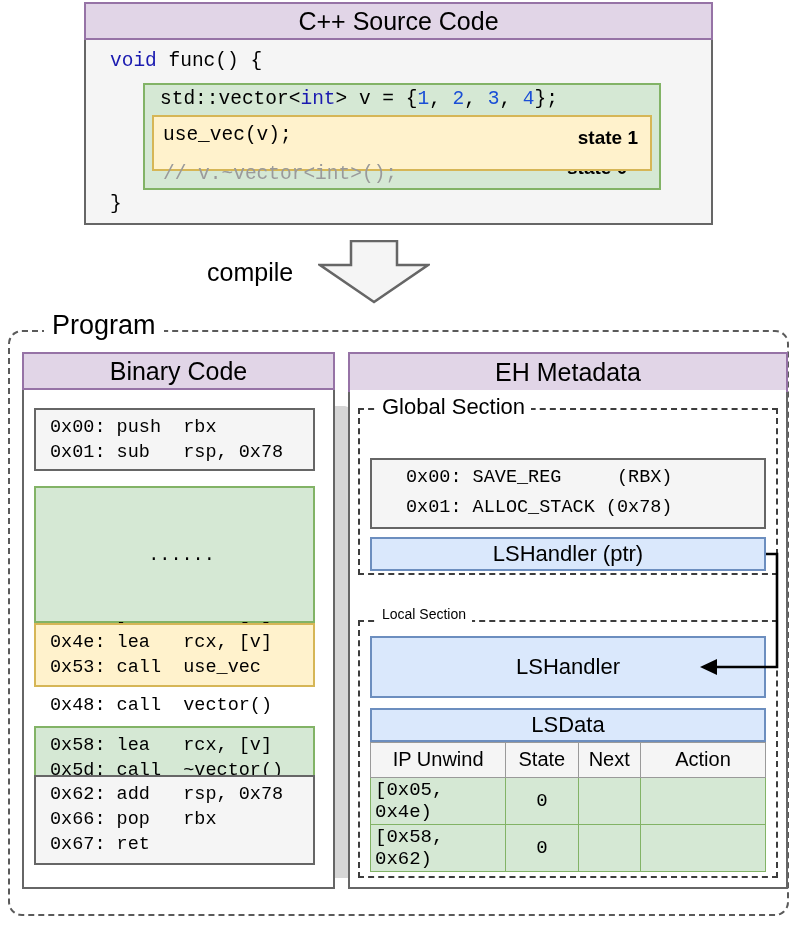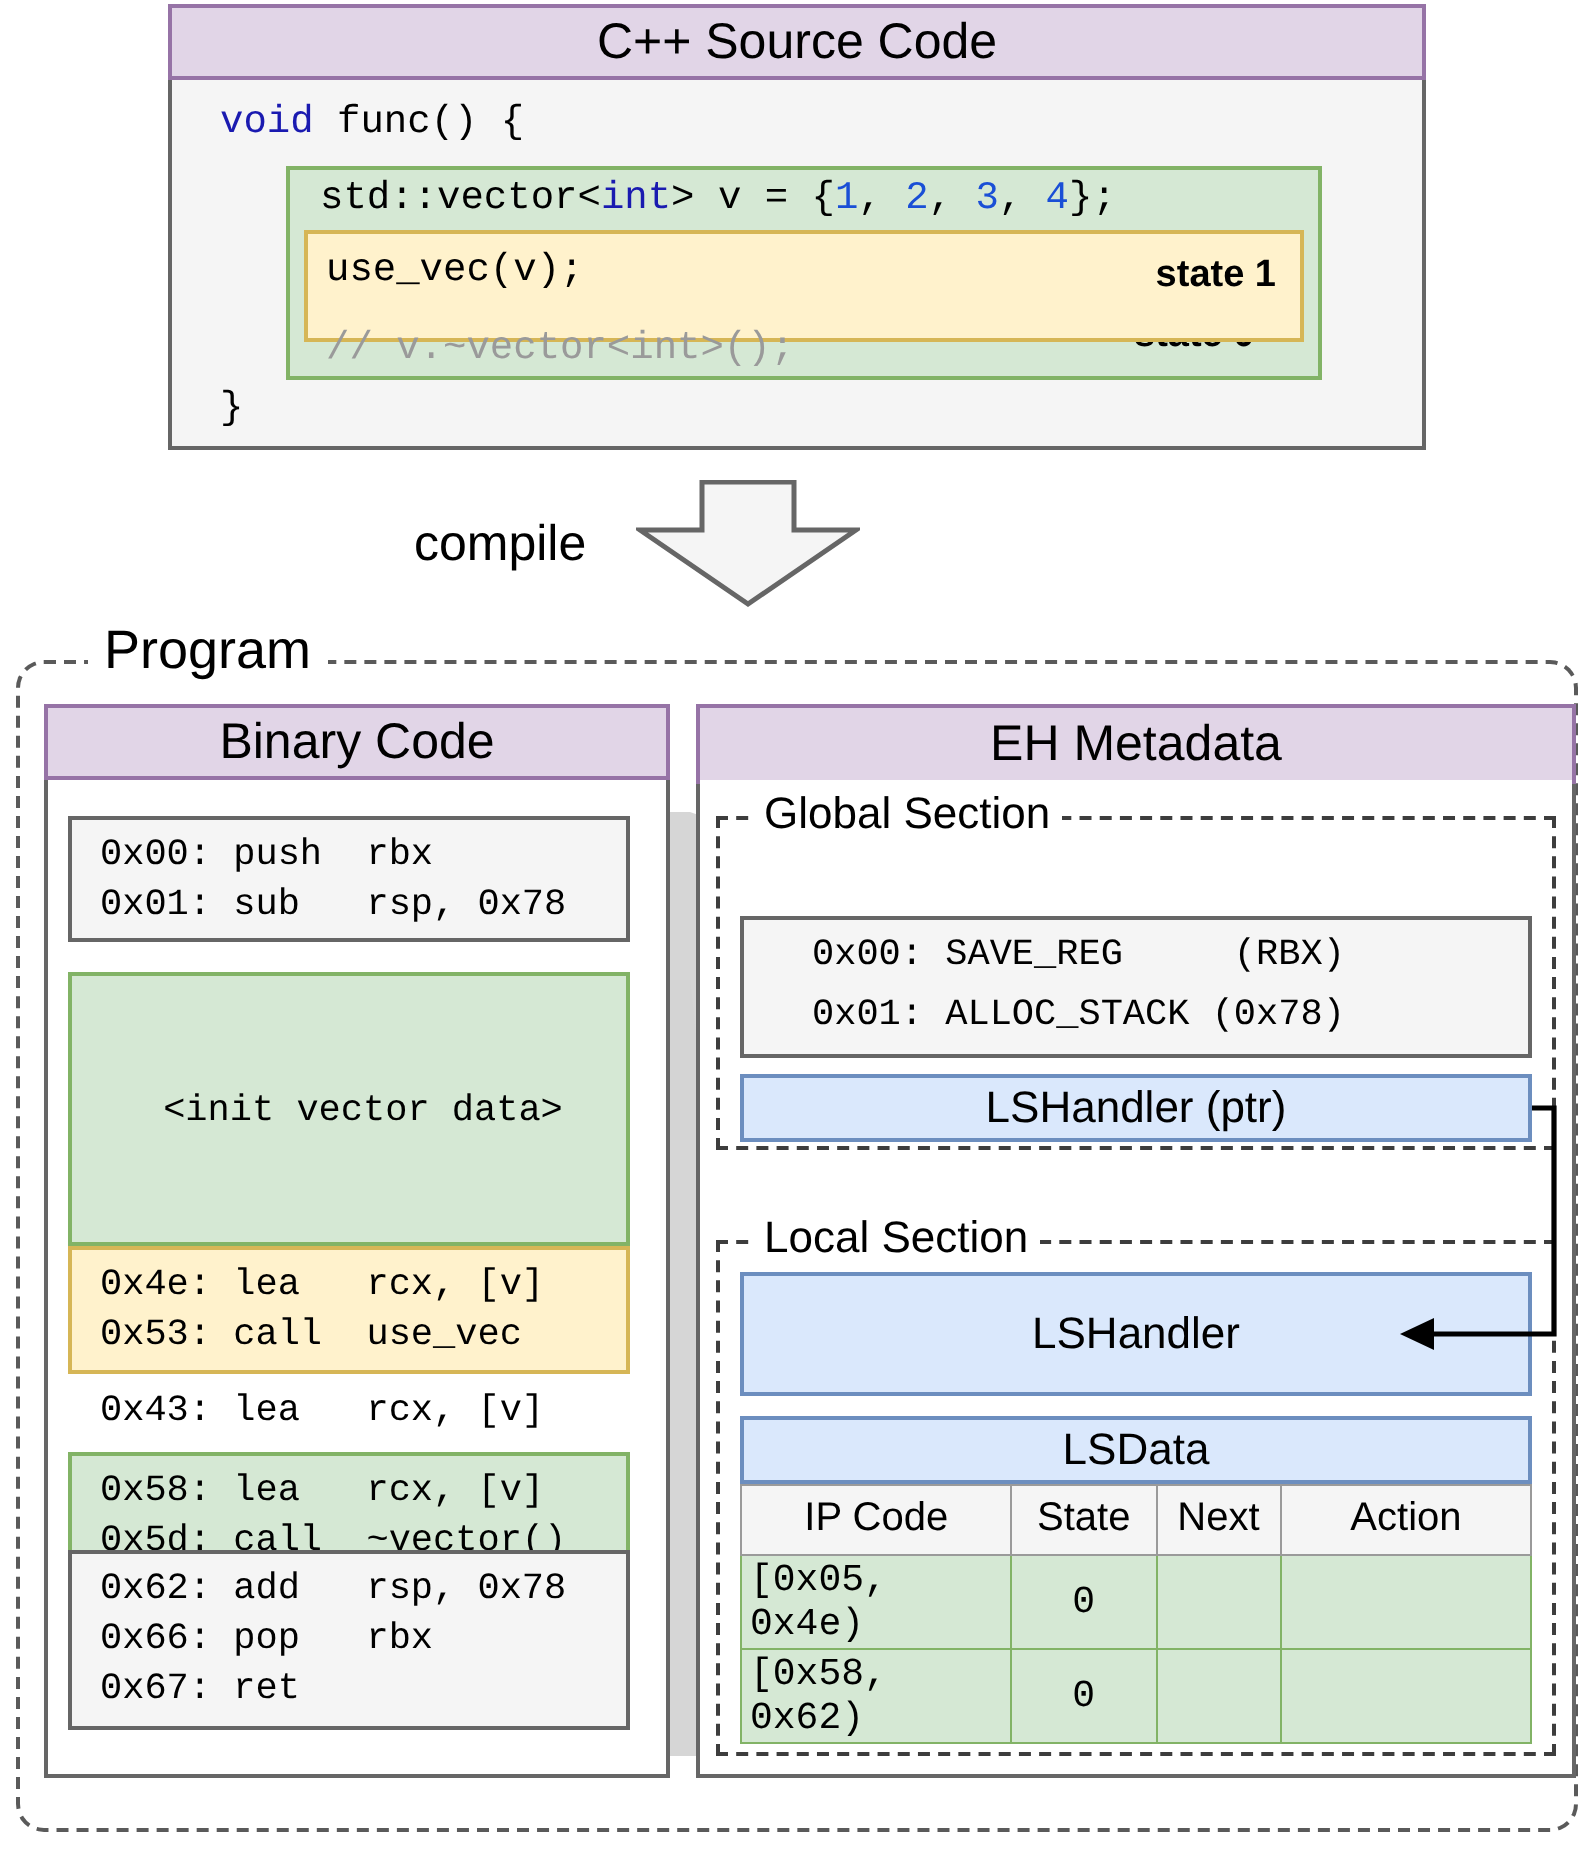--- a/index.html
+++ b/index.html
@@ -69,21 +69,21 @@
 
   
   #eh-card{left:348px;top:352px;width:440px;height:537px;}
   #eh-hdr{left:348px;top:352px;width:440px;height:40px;}
   #eh-body{left:350px;top:390px;width:436px;height:497px;background:#ffffff;}
 
   .sect{border:2px dashed #3d3d3d;background:transparent;}
   #global-sect{left:358px;top:408px;width:420px;height:167px;}
   #global-lbl{left:376px;top:394px;font-size:22px;background:#ffffff;padding:0 6px;}
   #local-sect{left:358px;top:620px;width:420px;height:258px;}
-  #local-lbl{left:376px;top:606px;font-size:22px;background:#ffffff;padding:0 6px;}
+  #local-lbl{left:376px;top:606px;font-size:14px;background:#ffffff;padding:0 6px;}
 
   .bluebar{background:#dae8fc;border:2px solid #6c8ebf;text-align:center;
            font-size:22px;display:flex;align-items:center;justify-content:center;}
   #uw-hdr{left:370px;top:424px;width:396px;height:34px;margin-top:35px;}
   #uw-body{left:370px;top:458px;width:396px;height:71px;background:#f5f5f5;border:2px solid #666666;
            font-family:"Liberation Mono", monospace;font-size:18.5px;white-space:pre;
            line-height:30px;padding-top:3px;padding-left:34px;box-sizing:border-box;}
   #lsh-ptr{left:370px;top:537px;width:396px;height:34px;}
 
   #lsh{left:370px;top:636px;width:396px;height:62px;}
@@ -140,21 +140,20 @@
 <div class="abs" id="program-lbl">Program</div>
 
 <div class="abs panel" id="bin-card"></div>
 <div class="abs panel-hdr" id="bin-hdr">Binary Code</div>
 <div class="abs" id="bin-body"></div>
 
 <div class="abs blk blk-gray" id="bin-b1"><span>0x00: push  rbx
 0x01: sub   rsp, 0x78</span></div>
 
 <div class="abs blk blk-green" id="bin-b2">
-  <div class="ctr">&lt;init vector data&gt;</div>
   <div class="ctr">......</div>
   <div>0x43: lea   rcx, [v]</div>
   <div>0x48: call  vector()</div>
 </div>
 
 <div class="abs blk blk-yellow" id="bin-b3"><span>0x4e: lea   rcx, [v]
 0x53: call  use_vec</span></div>
 
 <div class="abs blk blk-green" id="bin-b4"><span>0x58: lea   rcx, [v]
 0x5d: call  ~vector()</span></div>
@@ -177,21 +176,21 @@
 
 <div class="abs sect" id="local-sect"></div>
 <div class="abs" id="local-lbl">Local Section</div>
 
 <div class="abs bluebar" id="lsh">LSHandler</div>
 <div class="abs bluebar" id="lsdata-hdr">LSData</div>
 
 <table class="abs" id="lsdata-table">
   <tbody>
     <tr class="hdrrow">
-      <td class="c-ip" style="text-align:center;padding-left:0;">IP Code</td>
+      <td class="c-ip" style="text-align:center;padding-left:0;">IP Unwind</td>
       <td class="c-st">State</td>
       <td class="c-nx">Next</td>
       <td class="c-ac">Action</td>
     </tr>
     <tr class="grow">
       <td class="c-ip">[0x05, 0x4e)</td>
       <td class="c-st">0</td>
       <td class="c-nx"></td>
       <td class="c-ac"></td>
     </tr>

